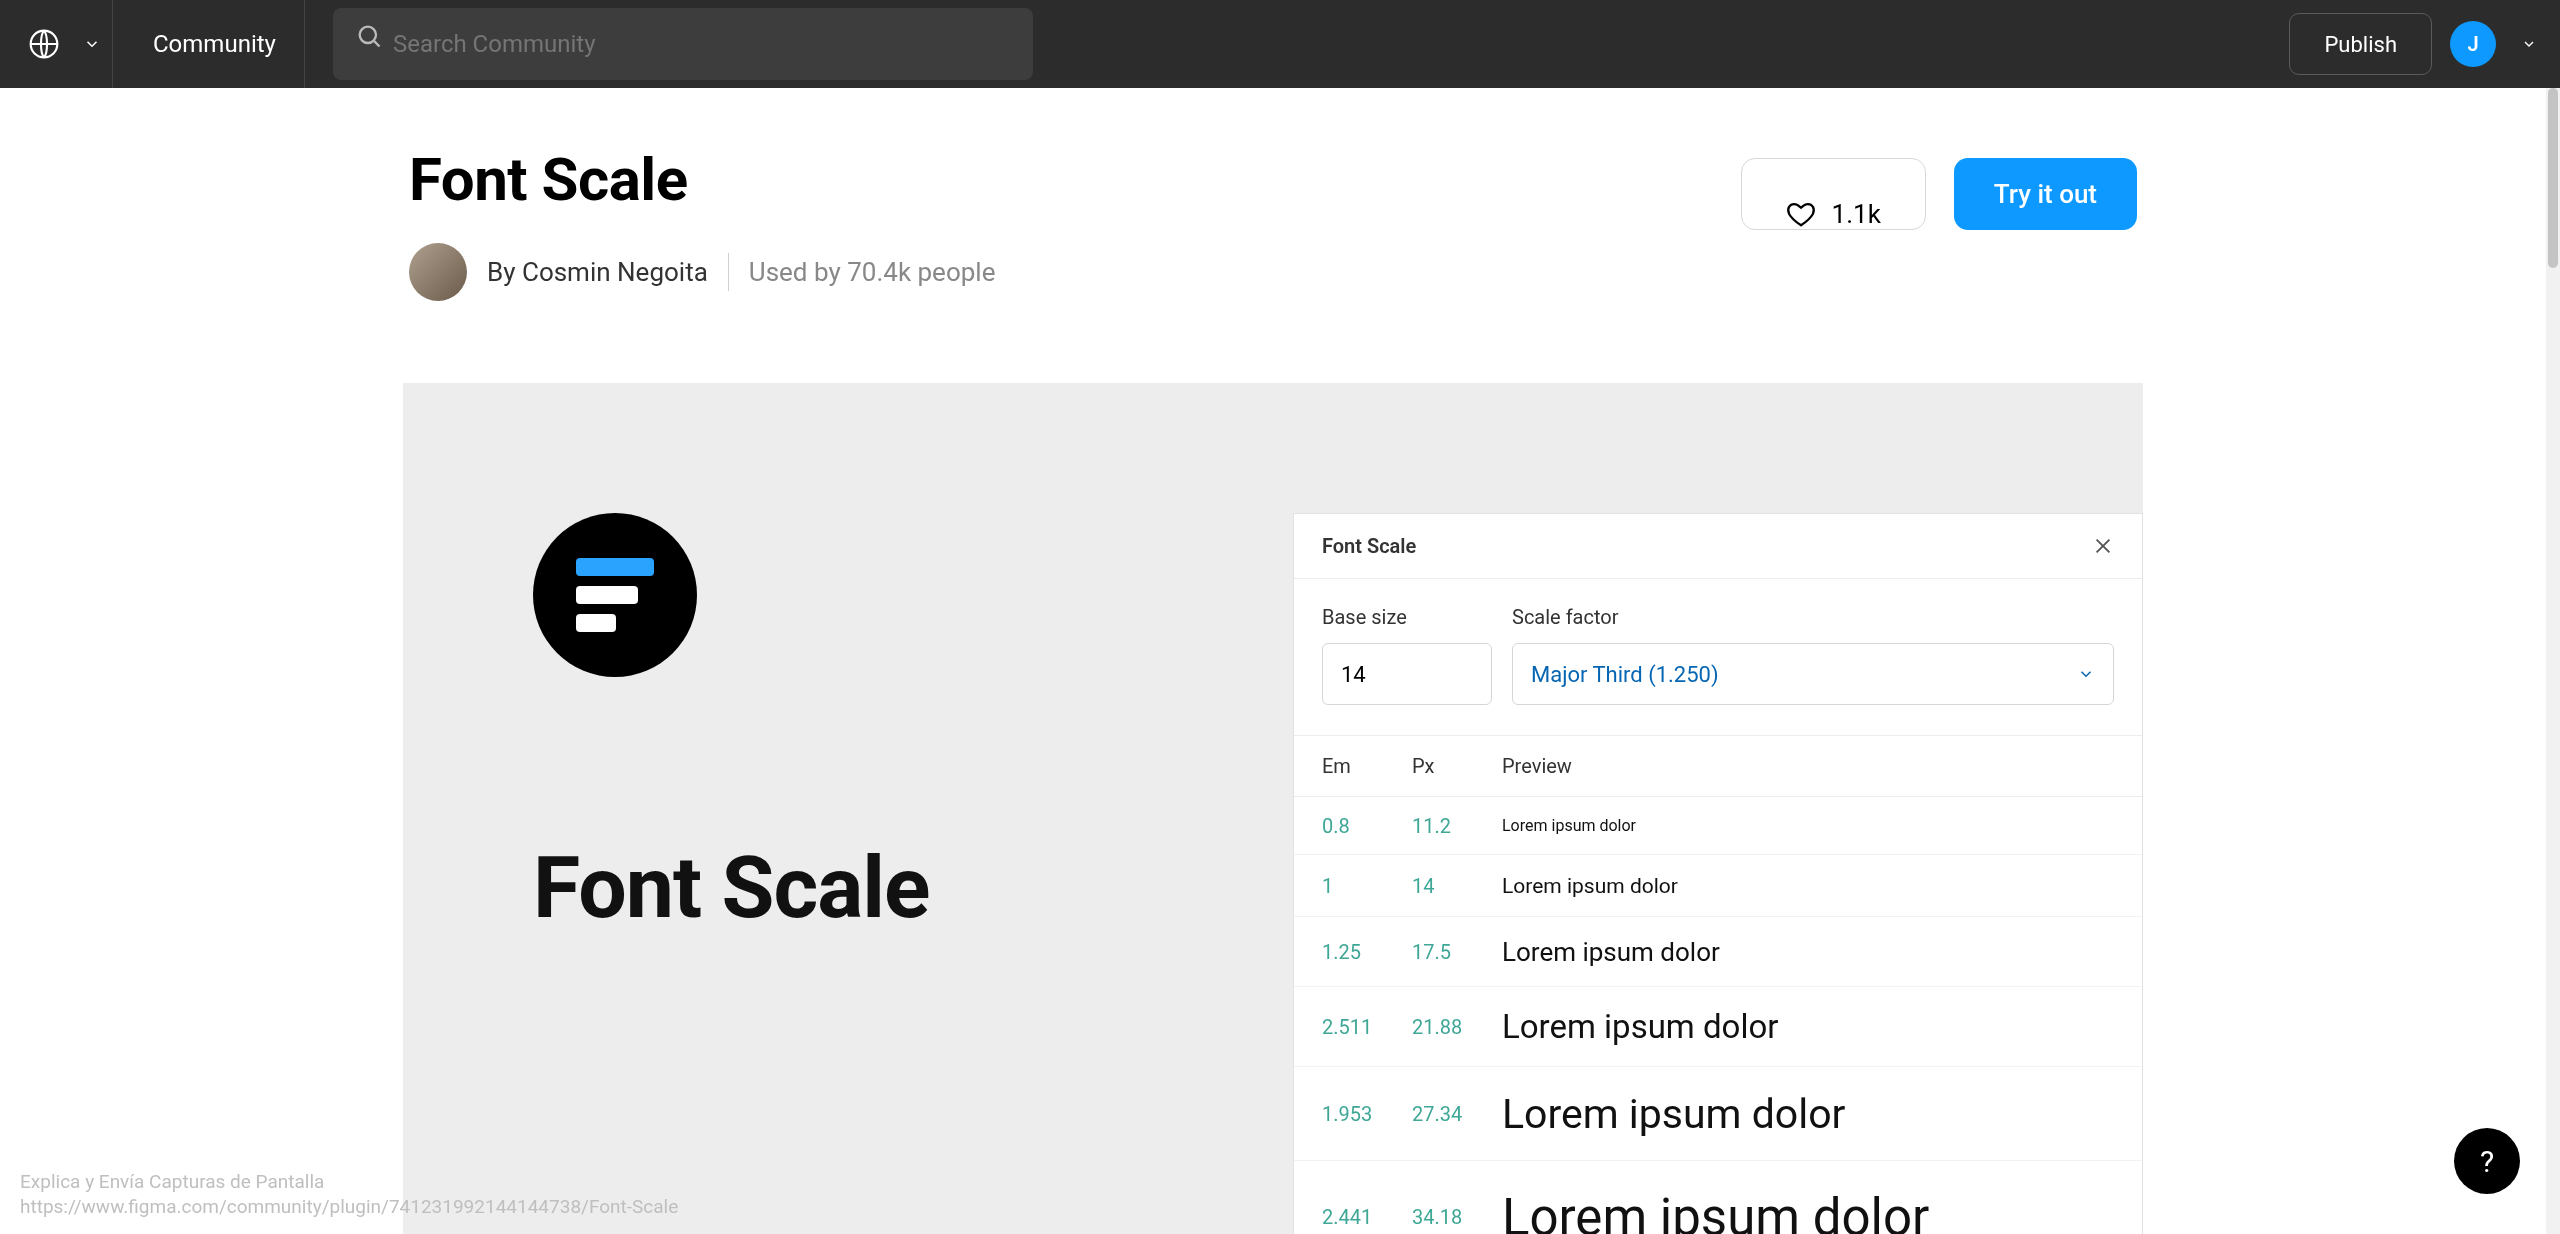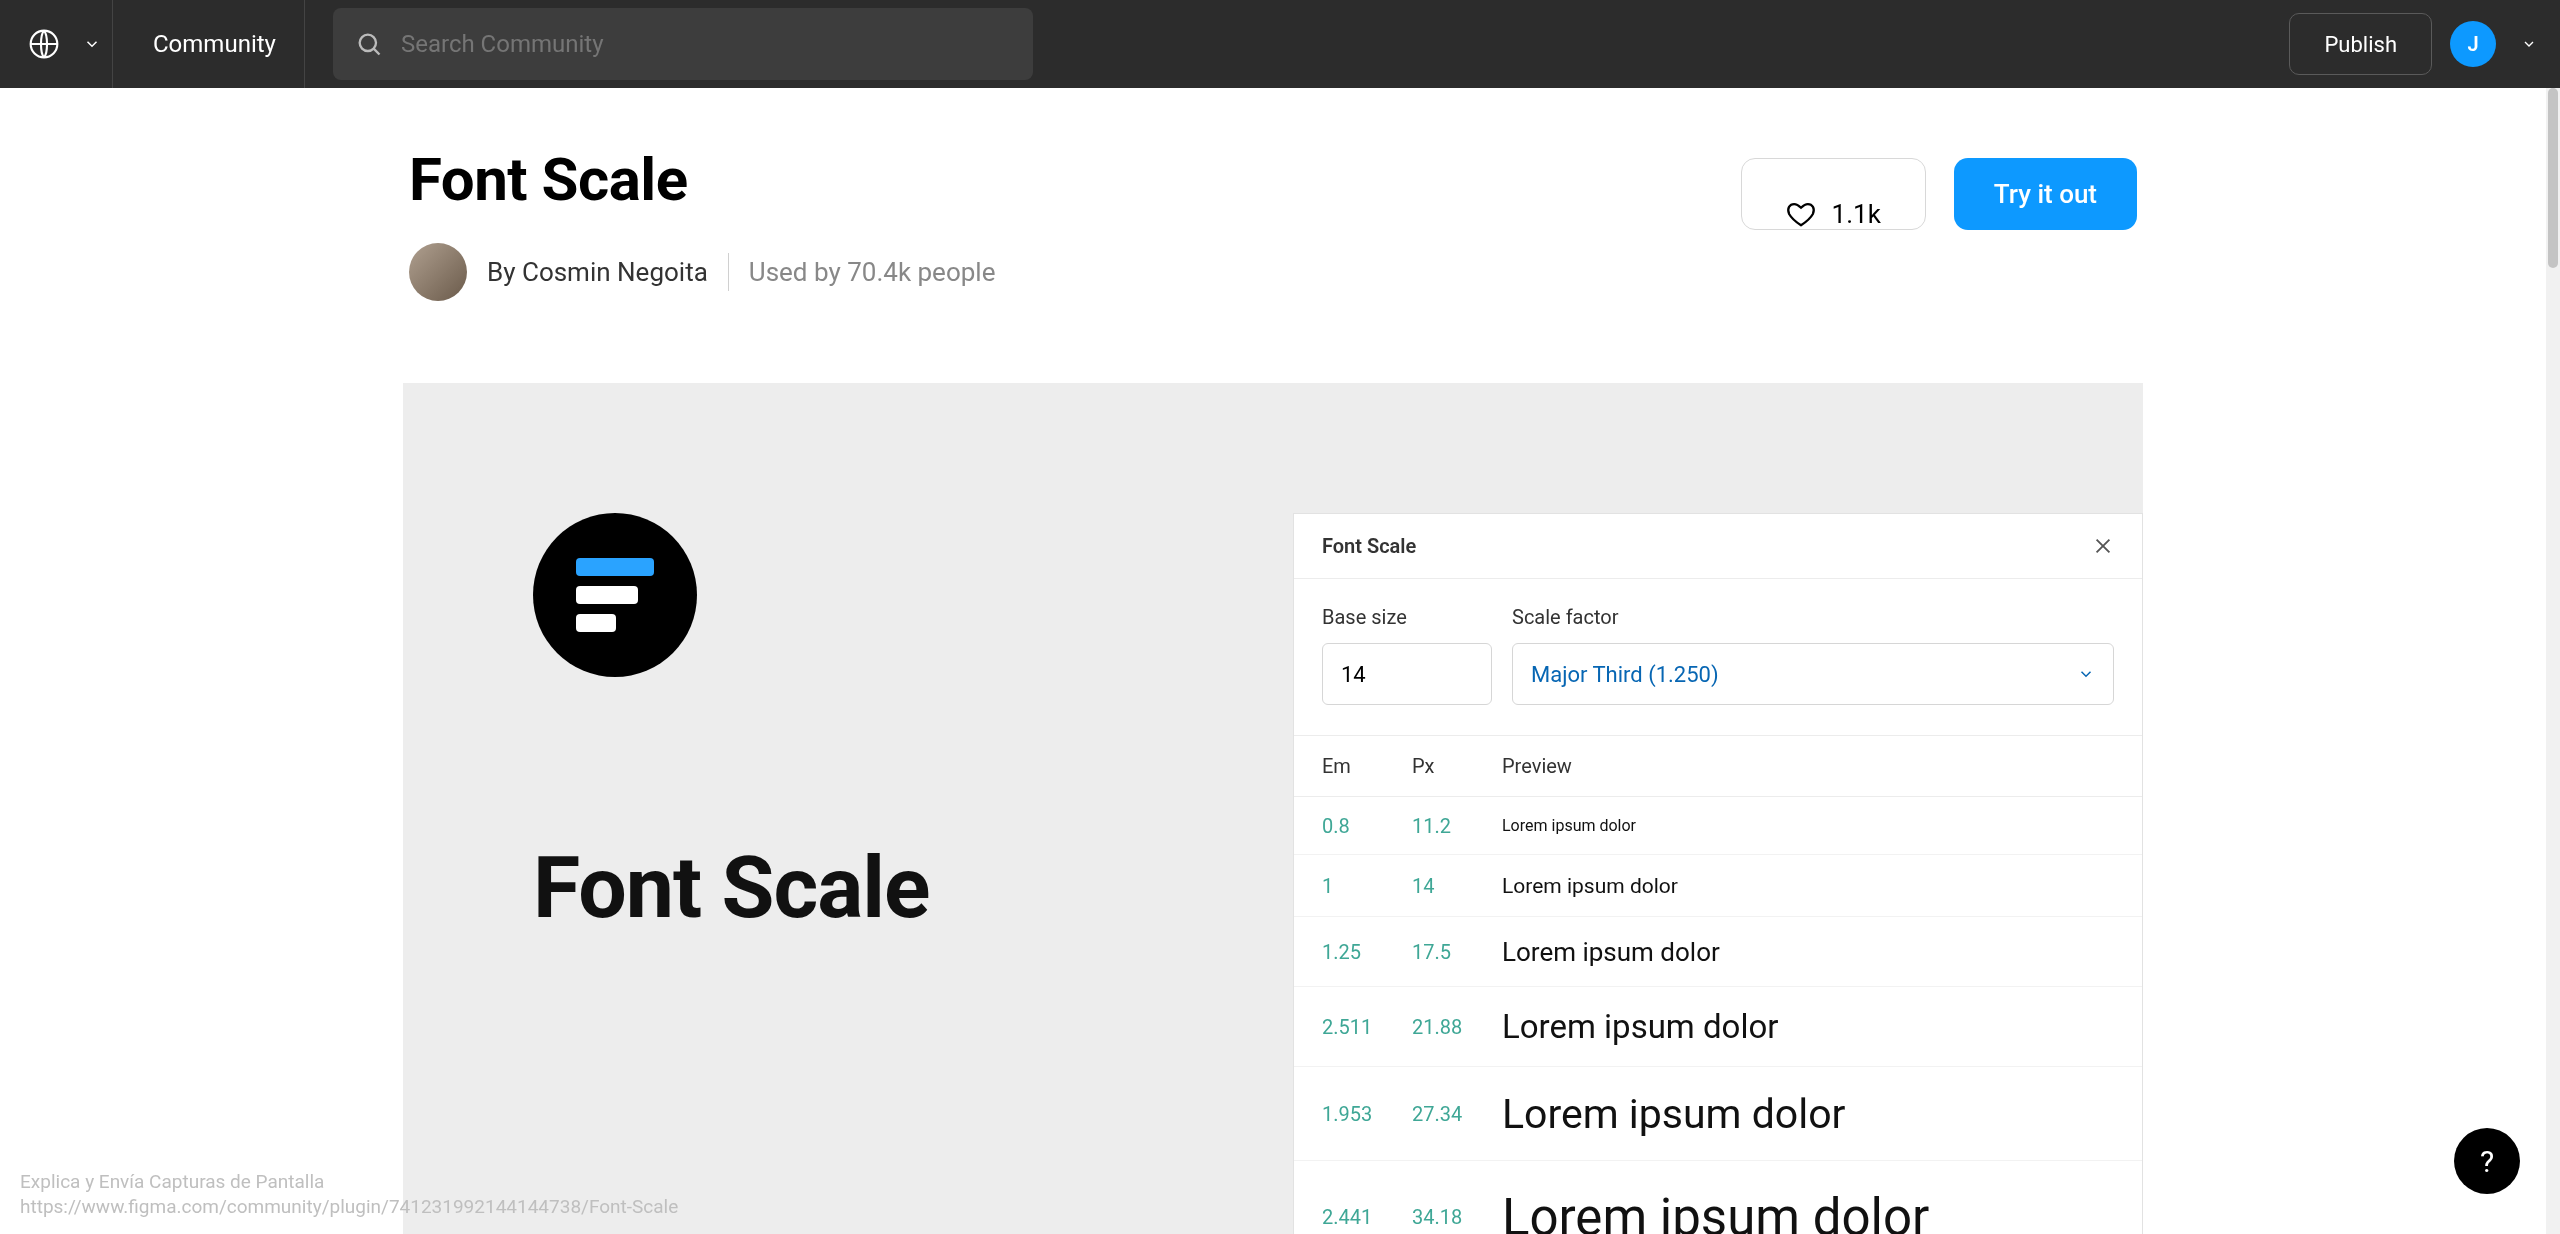--- a/index.html
+++ b/index.html
@@ -16,21 +16,21 @@
   *{box-sizing:border-box;margin:0;padding:0;font-family:-apple-system,BlinkMacSystemFont,"Segoe UI",Roboto,Helvetica,Arial,sans-serif;}
   body{width:2560px;height:1234px;background:#f0f0f0;overflow:hidden;position:relative;}
 
   
   .topbar{height:88px;background:var(--bg-dark);display:flex;align-items:center;padding:0 16px;color:#fff;position:relative;}
   .tb-left{display:flex;align-items:center;gap:0;}
   .tb-globe{width:56px;height:56px;display:flex;align-items:center;justify-content:center;}
   .tb-caret{width:40px;height:56px;display:flex;align-items:center;justify-content:center;}
   .tb-divider{width:1px;height:88px;background:#444;margin:0 12px 0 0;}
   .tb-community{padding:0 28px;font-size:24px;font-weight:400;color:#fff;cursor:pointer;height:88px;display:flex;align-items:center;border-right:1px solid #444;}
-  .tb-search{margin-left:28px;height:72px;width:700px;background:#3d3d3d;border-radius:8px;display:flex;align-items:center;padding:14px 22px;gap:18px;}
+  .tb-search{margin-left:28px;height:72px;width:700px;background:#3d3d3d;border-radius:8px;display:flex;padding:14px 22px;gap:10px;}
   .tb-search svg{flex:0 0 auto;}
   .tb-search input{flex:1;background:transparent;border:none;outline:none;color:#ccc;font-size:24px;}
   .tb-right{margin-left:auto;display:flex;align-items:center;gap:18px;}
   .btn-publish{height:62px;padding:0 34px;border:1px solid #5a5a5a;border-radius:10px;background:transparent;color:#fff;font-size:22px;cursor:pointer;}
   .avatar{width:46px;height:46px;border-radius:50%;background:var(--accent);display:flex;align-items:center;justify-content:center;color:#fff;font-size:20px;font-weight:600;}
   .tb-user-caret{width:30px;display:flex;align-items:center;justify-content:center;}
 
   
   .page{position:absolute;top:88px;bottom:0;left:0;right:14px;background:#fff;overflow:hidden;}
   .scrollbar{position:absolute;top:88px;right:0;width:14px;bottom:0;background:#f1f1f1;}

